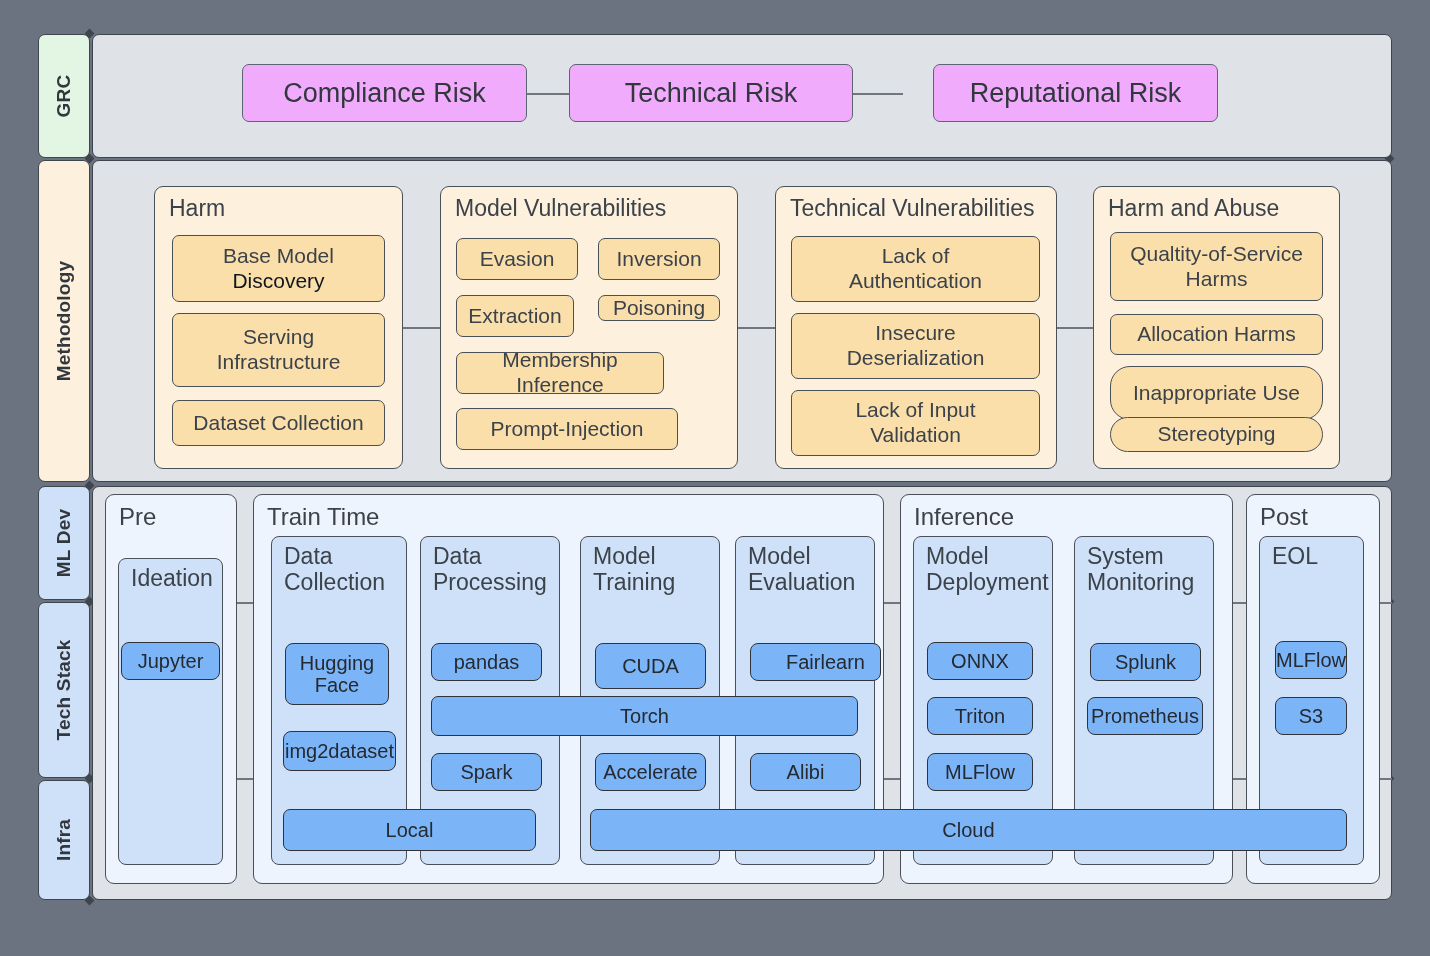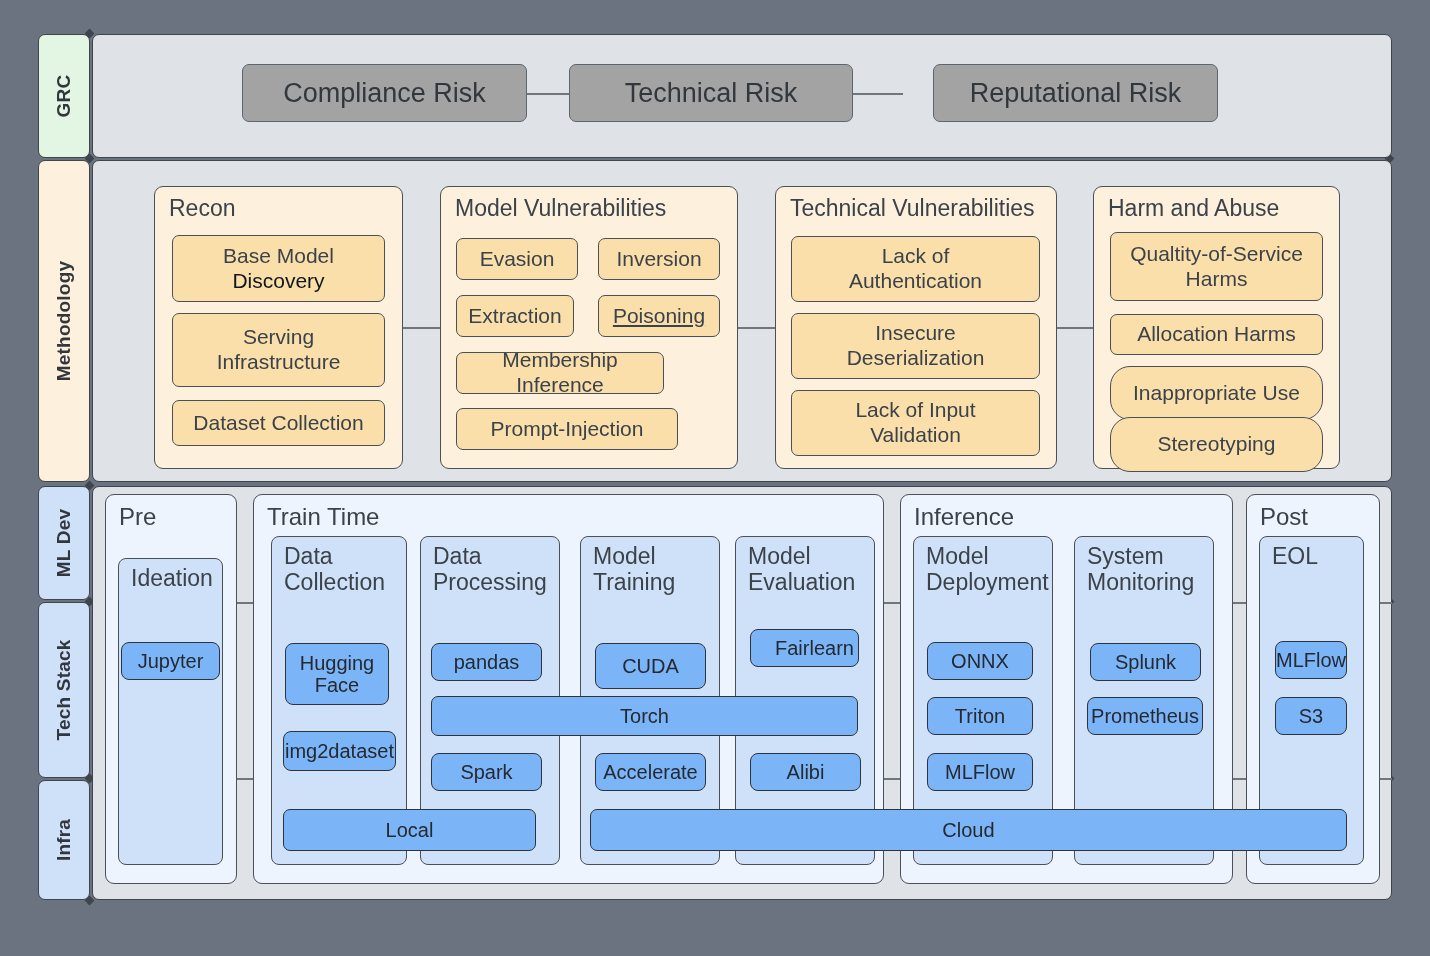--- a/index.html
+++ b/index.html
@@ -27,21 +27,21 @@
   }
 
   
   .band{
     position:absolute;box-sizing:border-box;
     background:#dfe2e7;border:1.5px solid #3f454c;border-radius:7px;
   }
 
   
   .grc-pill{
-    background:#a3a3a3;border:1.5px solid #5c6670;border-radius:7px;
+    background:#f0abfc;border:1.5px solid #5c6670;border-radius:7px;
     display:flex;align-items:center;justify-content:center;
     font-size:27px;color:#32373d;
   }
 
   
   .meth-group{
     background:#fdf0dc;border:1.5px solid #4a5057;border-radius:9px;
   }
   .meth-group > .gtitle{
     position:absolute;left:14px;top:8px;font-size:23px;color:#3c4249;white-space:nowrap;
@@ -130,58 +130,58 @@
     <span>Reputational Risk</span>
   </div>
 
   <div class="band" style="left:92px;top:160px;width:1300px;height:322px;"></div>
 
   <div class="conn" style="left:403px;top:327px;width:37px;"></div>
   <div class="conn" style="left:738px;top:327px;width:37px;"></div>
   <div class="conn" style="left:1057px;top:327px;width:36px;"></div>
 
   <div class="bx meth-group" style="left:154px;top:186px;width:249px;height:283px;">
-    <div class="gtitle">Recon</div>
+    <div class="gtitle">Harm</div>
   </div>
   <div class="meth-item" style="left:172px;top:235px;width:213px;height:67px;flex-direction:column;">
     <span>Base Model</span>
     <span class="dark" style="color:#11161c;">Discovery</span>
   </div>
   <div class="meth-item" style="left:172px;top:313px;width:213px;height:74px;white-space:pre-line;">Serving
 Infrastructure</div>
   <div class="meth-item" style="left:172px;top:400px;width:213px;height:46px;">Dataset Collection</div>
 
   <div class="bx meth-group" style="left:440px;top:186px;width:298px;height:283px;">
     <div class="gtitle">Model Vulnerabilities</div>
   </div>
   <div class="meth-item" style="left:456px;top:238px;width:122px;height:42px;text-align:center;">Evasion</div>
   <div class="meth-item" style="left:598px;top:238px;width:122px;height:42px;">Inversion</div>
   <div class="meth-item" style="left:456px;top:295px;width:118px;height:42px;">Extraction</div>
-  <div class="meth-item" style="left:598px;top:295px;width:122px;height:42px;text-decoration:underline;">Poisoning</div>
+  <div class="meth-item" style="left:598px;top:295px;width:122px;height:26px;">Poisoning</div>
   <div class="meth-item" style="left:456px;top:352px;width:208px;height:42px;">Membership Inference</div>
   <div class="meth-item" style="left:456px;top:408px;width:222px;height:42px;">Prompt-Injection</div>
 
   <div class="bx meth-group" style="left:775px;top:186px;width:282px;height:283px;">
     <div class="gtitle">Technical Vulnerabilities</div>
   </div>
   <div class="meth-item" style="left:791px;top:236px;width:249px;height:66px;white-space:pre-line;">Lack of
 Authentication</div>
   <div class="meth-item" style="left:791px;top:313px;width:249px;height:66px;white-space:pre-line;">Insecure
 Deserialization</div>
   <div class="meth-item" style="left:791px;top:390px;width:249px;height:66px;white-space:pre-line;">Lack of Input
 Validation</div>
 
   <div class="bx meth-group" style="left:1093px;top:186px;width:247px;height:283px;">
     <div class="gtitle">Harm and Abuse</div>
   </div>
   <div class="meth-item" style="left:1110px;top:232px;width:213px;height:69px;white-space:pre-line;">Qualtity-of-Service
 Harms</div>
   <div class="meth-item" style="left:1110px;top:314px;width:213px;height:41px;">Allocation  Harms</div>
   <div class="meth-item" style="left:1110px;top:366px;width:213px;height:54px;border-radius:20px;">Inappropriate Use</div>
-  <div class="meth-item" style="left:1110px;top:417px;width:213px;height:55px;border-radius:20px;">Stereotyping</div>
+  <div class="meth-item" style="left:1110px;top:417px;width:213px;height:35px;border-radius:20px;">Stereotyping</div>
 
   <div class="band" style="left:92px;top:486px;width:1300px;height:414px;"></div>
 
   <div class="conn" style="left:237px;top:602px;width:18px;"></div>
   <div class="conn" style="left:237px;top:778px;width:18px;"></div>
   <div class="conn" style="left:884px;top:602px;width:16px;"></div>
   <div class="conn" style="left:884px;top:778px;width:16px;"></div>
   <div class="conn" style="left:1233px;top:602px;width:13px;"></div>
   <div class="conn" style="left:1233px;top:778px;width:13px;"></div>
   <div class="conn" style="left:1380px;top:602px;width:12px;"></div>
@@ -218,21 +218,21 @@
     <div class="stitle">Model
 Training</div>
   </div>
   <div class="tool" style="left:595px;top:643px;width:111px;height:46px;">CUDA</div>
   <div class="tool" style="left:595px;top:753px;width:111px;height:38px;">Accelerate</div>
 
   <div class="ml-stage" style="left:735px;top:536px;width:140px;height:329px;">
     <div class="stitle">Model
 Evaluation</div>
   </div>
-  <div class="tool" style="left:750px;top:629px;width:109px;height:38px;padding-left:20px;">Fairlearn</div>
+  <div class="tool" style="left:750px;top:643px;width:131px;height:38px;padding-left:20px;">Fairlearn</div>
   <div class="tool" style="left:750px;top:753px;width:111px;height:38px;">Alibi</div>
 
   <div class="bx ml-outer" style="left:900px;top:494px;width:333px;height:390px;">
     <div class="gtitle">Inference</div>
   </div>
 
   <div class="ml-stage" style="left:913px;top:536px;width:140px;height:329px;">
     <div class="stitle">Model
 Deployment</div>
   </div>

